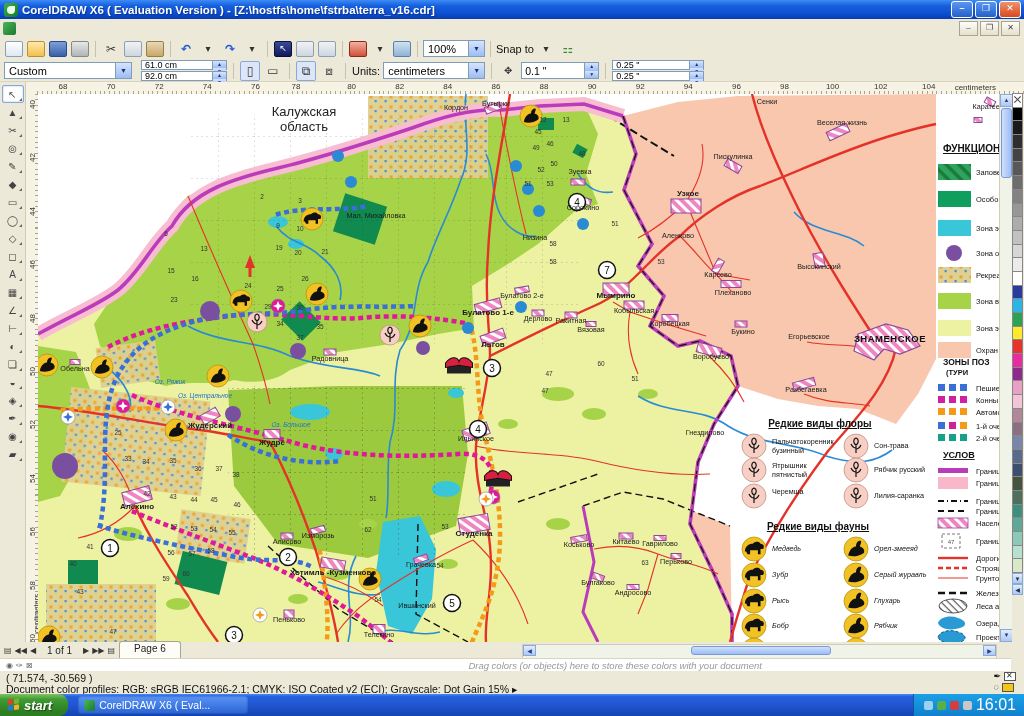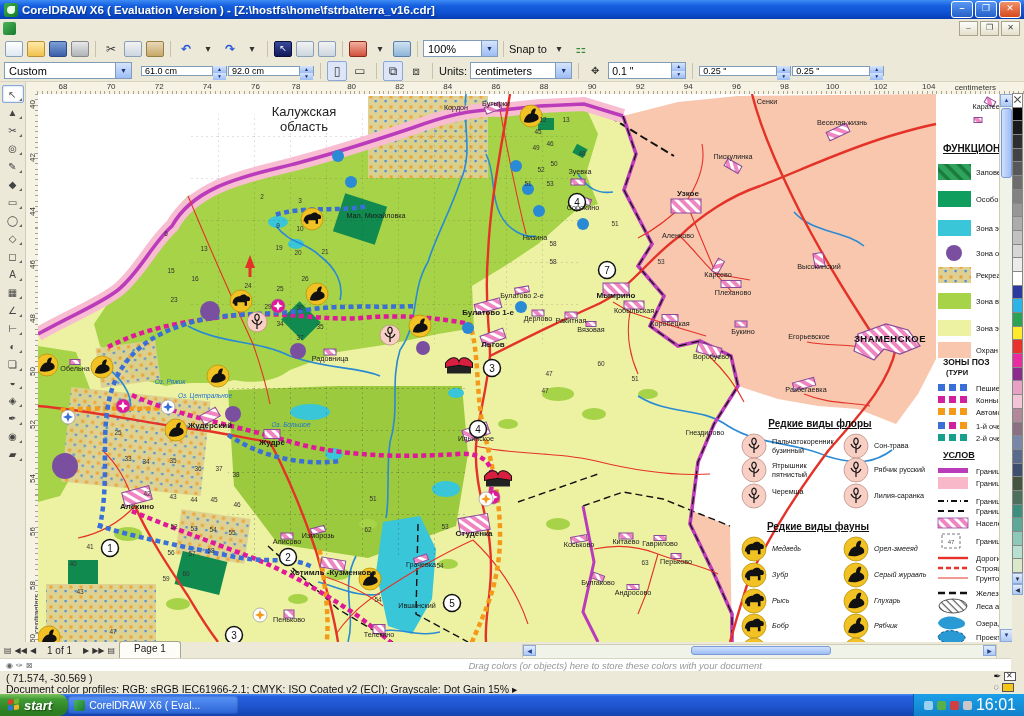--- a/index.html
+++ b/index.html
@@ -53,21 +53,21 @@
     font-size:11px;padding-left:4px;box-sizing:border-box;flex:0 0 auto;}
   .combo .arr{width:15px;height:15px;margin-left:auto;border-left:1px solid #7f9db9;
     background:linear-gradient(#d6e4fb,#9dbdf5);display:flex;align-items:center;justify-content:center;
     font-size:7px;color:#16337a;}
   .spinfield{height:17px;border:1px solid #7f9db9;background:#fff;display:flex;align-items:center;
     font-size:10.5px;padding-left:3px;box-sizing:border-box;flex:0 0 auto;}
   .spin{width:13px;height:15px;margin-left:auto;display:flex;flex-direction:column;border-left:1px solid #7f9db9;}
   .spin span{flex:1;font-size:5px;line-height:7px;text-align:center;color:#16337a;
     background:linear-gradient(#d6e4fb,#9dbdf5);}
   .lbl{font-size:11px;color:#111;flex:0 0 auto;}
-  .stack{display:flex;gap:1px;flex:0 0 auto;}
+  .stack{display:flex;flex-direction:column;gap:1px;flex:0 0 auto;}
   .stack .spinfield{height:10px;font-size:9px;}
   .stack .spin{height:9px;}
   
   .hruler{position:absolute;left:26px;top:82px;width:998px;height:12px;background:#f6f2e4;
     border-bottom:1px solid #9a9684;
     background-image:repeating-linear-gradient(90deg,#a8a48e 0 1px,transparent 1px 4.81px);
     background-size:100% 3px;background-position:11px bottom;background-repeat:no-repeat;}
   .hruler .num{position:absolute;top:0;font-size:8px;color:#333;transform:translateX(-50%);}
   .hruler .unit{position:absolute;right:28px;top:1px;font-size:8px;color:#333;}
   .vruler{position:absolute;left:26px;top:94px;width:12px;height:548px;background:#f6f2e4;
@@ -127,21 +127,21 @@
   .indbox{width:12px;height:9px;border:1px solid #555;box-sizing:border-box;background:#fff;position:relative;}
   .indbox.x::before{content:"✕";position:absolute;left:1px;top:-2px;font-size:8px;color:#333;}
   
   .taskbar{position:absolute;left:0;top:694px;width:1024px;height:22px;
     background:linear-gradient(180deg,#4a8af4 0%,#2560dd 12%,#1f53cc 60%,#1343ae 100%);display:flex;align-items:center;}
   .startbtn{height:22px;padding:0 16px 0 8px;border-radius:0 9px 9px 0;display:flex;align-items:center;gap:4px;
     background:linear-gradient(180deg,#7ec25e 0%,#3f9a34 25%,#2d7d22 80%);color:#fff;font-weight:bold;
     font-style:italic;font-size:13px;text-shadow:1px 1px 1px #1a4a12;}
   .flag{width:12px;height:12px;display:grid;grid-template-columns:5px 5px;grid-template-rows:5px 5px;gap:1px;transform:skewY(-6deg);}
   .flag i{border-radius:1px;}
-  .taskbtn{height:18px;width:158px;display:flex;align-items:center;gap:4px;padding:0 6px;
+  .taskbtn{height:18px;margin-left:10px;width:158px;display:flex;align-items:center;gap:4px;padding:0 6px;
     border-radius:3px;background:linear-gradient(180deg,#5a94f6,#2a63d4);box-shadow:inset 0 0 2px #1a3a8a;
     color:#fff;font-size:10.5px;}
   .taskbtn .mini-ic{width:11px;height:11px;border-radius:2px;background:linear-gradient(135deg,#4db45a,#187a2e);}
   .tray{margin-left:auto;height:22px;display:flex;align-items:center;gap:4px;padding:0 8px 0 10px;
     background:linear-gradient(180deg,#1aa0e8 0%,#1280cc 100%);border-left:1px solid #0a58a8;color:#fff;font-size:16px;}
   .tray .ti{width:9px;height:9px;border-radius:2px;}
 </style>
 </head>
 <body>
 
@@ -204,21 +204,21 @@
       </div>
     <div class="tsep"></div>
     <div class="tbtn">
         <div class="ic ic-welcome"></div>
       </div>
     <div class="tbtn mini">▾</div>
     <div class="tbtn">
         <div class="ic ic-media"></div>
       </div>
     <div class="tsep"></div>
-    <div class="combo" style="width:75px">
+    <div class="combo" style="width:62px">
       <span>100%</span>
         <span class="arr">▼</span>
     </div>
     <div class="tsep"></div>
     <span class="lbl">Snap to</span>
     <div class="tbtn mini">▾</div>
     <div class="tbtn" style="color:#3a8a3a">⚏</div>
   </div>
 
   <div class="propbar">
@@ -1056,21 +1056,21 @@
   <div class="navbar">
     <div class="nav-ctl">
       <span class="g">▤</span>
       <span class="g">◀◀</span>
       <span class="g">◀</span>
       <span style="padding:0 8px">1 of 1</span>
       <span class="g">▶</span>
       <span class="g">▶▶</span>
       <span class="g">▤</span>
     </div>
-    <div class="page-tab">Page 1</div>
+    <div class="page-tab">Page 6</div>
   </div>
   <div class="hscroll">
     <div class="sbtn" style="left:0">◀</div>
     <div class="thumb"></div>
     <div class="sbtn" style="right:0">▶</div>
   </div>
 
   <div class="hintbar">
     <div class="hicons">
       <span>◉</span>

